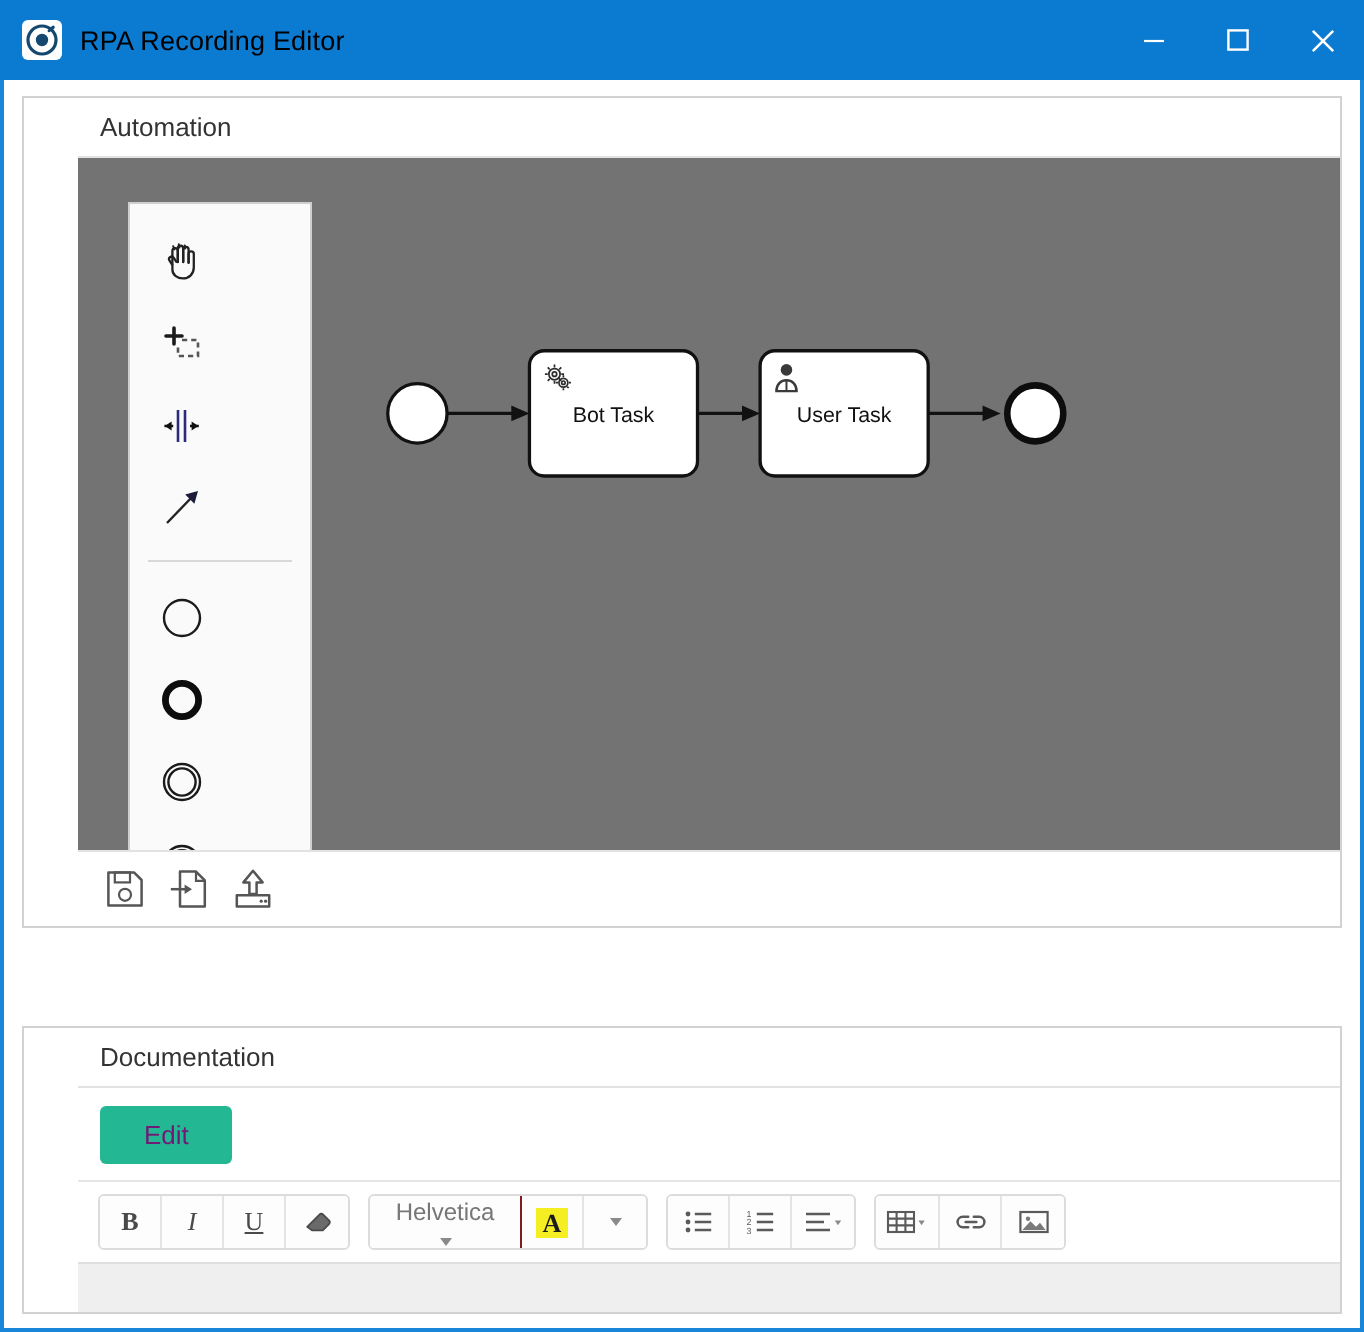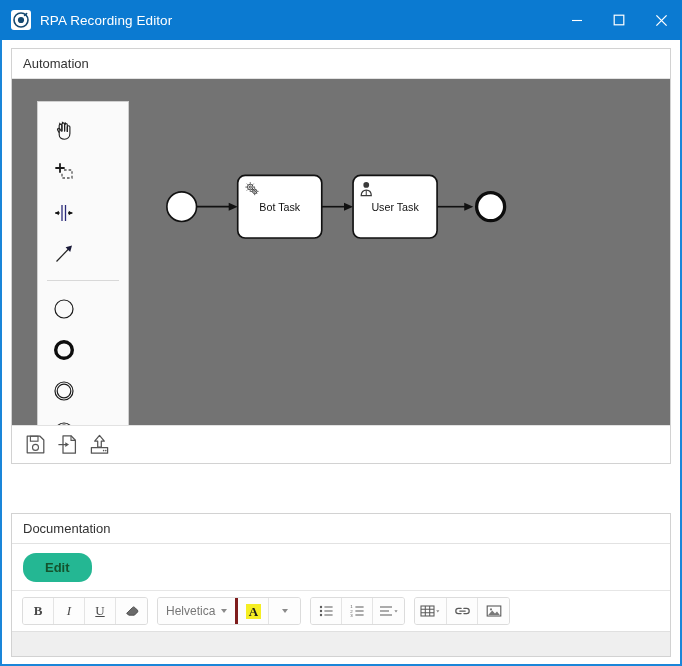--- a/index.html
+++ b/index.html
@@ -26,21 +26,21 @@
     position:relative;
   }
   .app-icon{
     width:20px;height:20px;margin-left:11px;margin-right:9px;
     background:#ffffff;border-radius:3px;
     display:flex;align-items:center;justify-content:center;
     flex:0 0 auto;
   }
   .app-icon svg{display:block;}
   .title-text{
-    color:#ffffff;font-size:13.5px;letter-spacing:.1px;
+    color:#000000;font-size:13.5px;letter-spacing:.1px;
     white-space:nowrap;
   }
   .win-controls{
     margin-left:auto;display:flex;height:40px;align-items:stretch;
   }
   .win-btn{
     width:42px;display:flex;align-items:center;justify-content:center;
     cursor:default;
   }
   .win-btn svg{display:block;}
@@ -59,20 +59,21 @@
     overflow:hidden;
   }
 
   
   .panel{
     box-sizing:border-box;
     border:1px solid #d2d2d2;
     background:#ffffff;
     display:flex;flex-direction:column;
     overflow:hidden;
+    padding-left:27px;
   }
   .panel-header{
     flex:0 0 auto;
     height:29px;
     display:flex;align-items:center;
     padding-left:11px;
     font-size:13px;color:#333333;
     border-bottom:1px solid #e2e2e2;
     background:#ffffff;
   }
@@ -130,23 +131,23 @@
   .doc-body{
     flex:1 1 auto;display:flex;flex-direction:column;min-height:0;
     background:#ffffff;
   }
   .edit-bar{
     flex:0 0 auto;padding:9px 0 8px 11px;
   }
   .edit-btn{
     display:inline-block;
     background:#24b793;
-    color:#14532d;
-    font-size:13px;font-weight:bold;
-    border:none;border-radius:13px;
+    color:#701a75;
+    font-size:13px;font-weight:normal;
+    border:none;border-radius:3px;
     padding:7px 22px;
     cursor:default;
     font-family:"Liberation Sans", sans-serif;
   }
 
   
   .rte-toolbar{
     flex:0 0 auto;
     background:#ffffff;
     border-top:1px solid #e6e6e6;
@@ -174,23 +175,24 @@
   }
   .rte-btn:last-child{border-right:none;}
   .rte-btn svg{display:block;}
   .rte-btn.bold{font-weight:bold;font-family:"Liberation Serif",serif;}
   .rte-btn.italic{font-style:italic;font-family:"Liberation Serif",serif;}
   .rte-btn.underline{text-decoration:underline;font-family:"Liberation Serif",serif;}
   .rte-font{
     min-width:76px;height:26px;
     display:flex;align-items:center;justify-content:center;gap:6px;
     font-size:12px;color:#777777;
-    border-right:3px solid #7f1d1d;
+    border-right:1px solid #7f1d1d;
     background:#fdfdfd;cursor:default;padding:0 8px;
     box-sizing:border-box;
+    flex-direction:column;
   }
   .caret{
     width:0;height:0;
     border-left:3.5px solid transparent;
     border-right:3.5px solid transparent;
     border-top:4.5px solid #8a8a8a;
     display:inline-block;
   }
   .color-a{
     font-weight:bold;font-size:13px;color:#1b1b1b;

